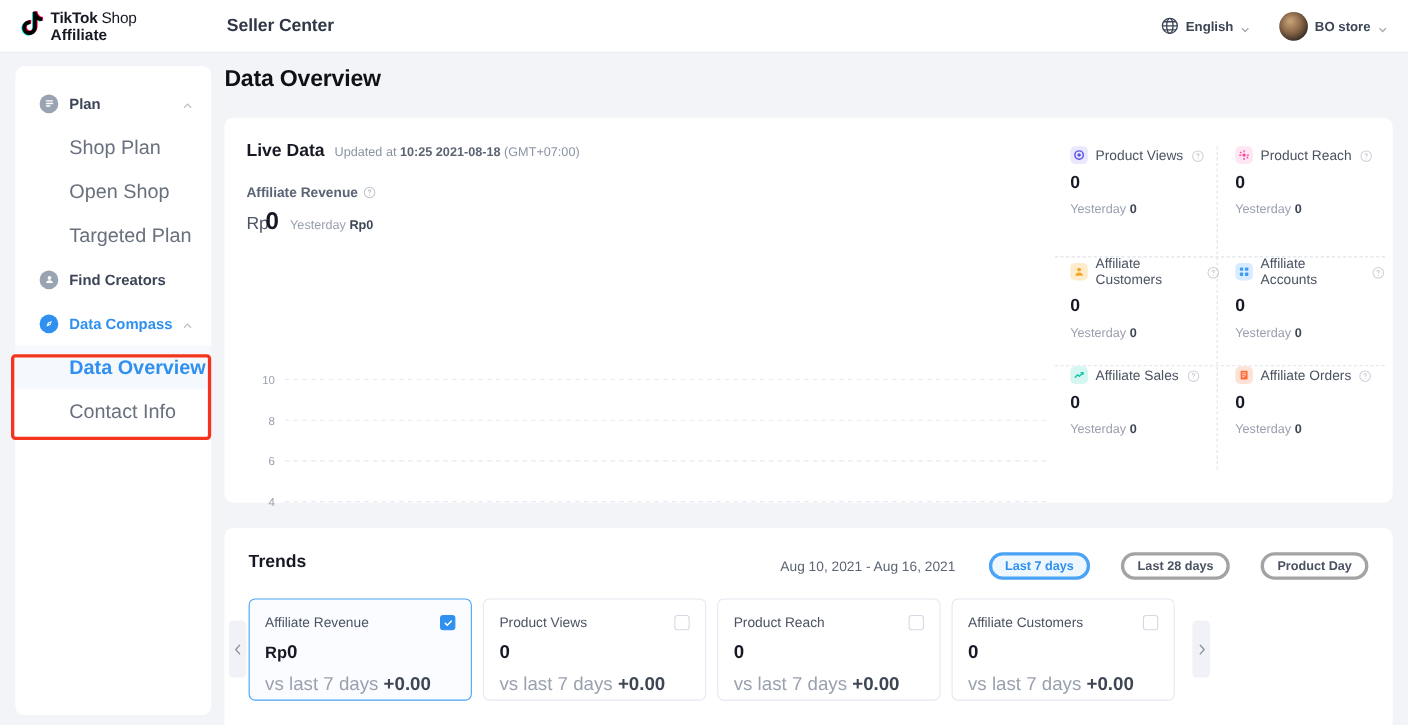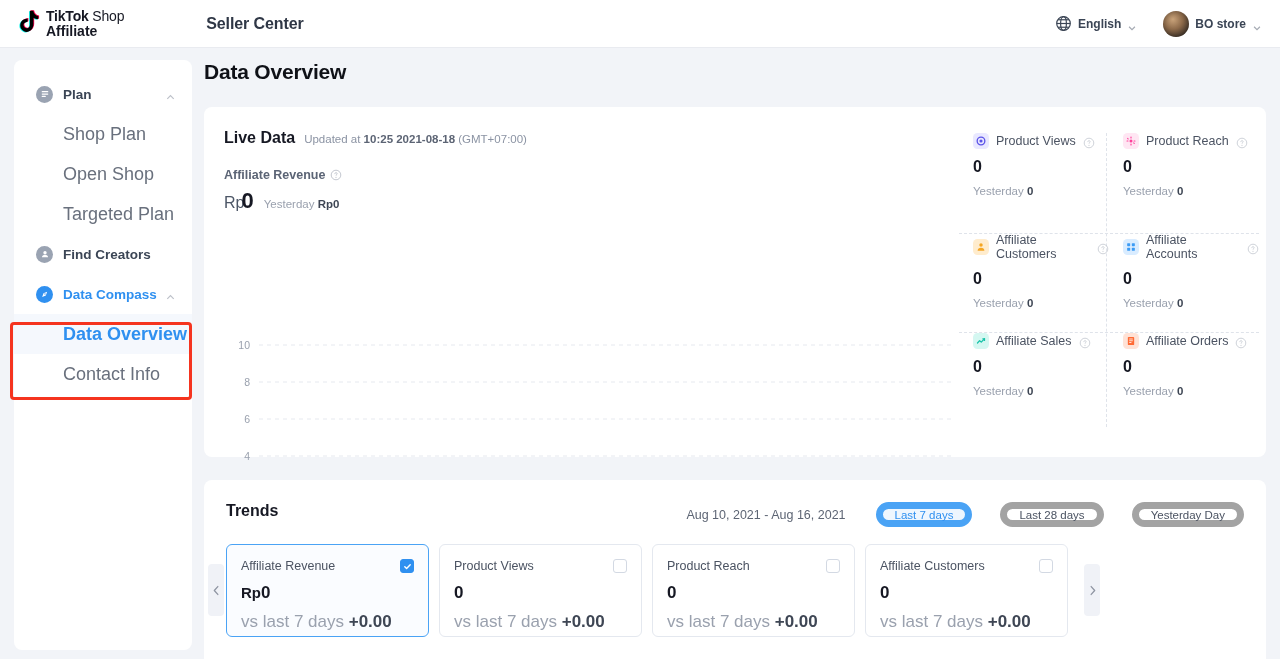--- a/index.html
+++ b/index.html
@@ -142,23 +142,23 @@
   .mrow-sep { position: absolute; left: 0; right: 0; border-top: 1px dashed #dfe3ea; }
 
   
   .card-trends { height: 190px; padding: 22px 0 0 0; overflow: hidden; }
   .trend-head { display: flex; align-items: flex-start; padding: 0 22px 0 22px; }
   .trend-title { font-size: 16px; font-weight: 700; color: #161823; }
   .trend-ctrls { margin-left: auto; display: flex; align-items: center; gap: 28px; }
   .date-range { font-size: 12.5px; color: #5d6574; margin-right: 2px; }
   .pill {
     height: 25px; padding: 0 12px; border-radius: 13px;
-    border: 7px solid #a3a3a3; background: #fff;
+    border: 3px solid #a3a3a3; background: #fff;
     font-size: 11.5px; color: #4b5362;
-    display: flex; align-items: center; cursor: pointer;
+    display: flex; align-items: center; cursor: pointer; font-weight: bold;
   }
   .pill.sel { border-color: #4aa3f5; background: #eef6fe; color: #2f90f0; }
 
   .trend-strip {
     margin-top: 17px; padding: 0 22px; display: flex; gap: 10px;
     position: relative;
   }
   .tcard {
     width: 203px; height: 93px; flex: none;
     border: 1px solid #e4e8ef; border-radius: 6px;
@@ -512,21 +512,21 @@
       <span class="trend-title">Trends</span>
       <div class="trend-ctrls">
         <span class="date-range">Aug 10, 2021 - Aug 16, 2021</span>
         <div class="pill sel">
             <span>Last 7 days</span>
           </div>
         <div class="pill">
             <span>Last 28 days</span>
           </div>
         <div class="pill">
-            <span>Yesterday Day</span>
+            <span>Product Day</span>
           </div>
       </div>
     </div>
 
     <div class="trend-strip">
 
       <div class="carousel-btn left">
         <svg width="7" height="11" viewBox="0 0 8 12" fill="none" stroke="#5b6475" stroke-width="1.5" stroke-linecap="round" stroke-linejoin="round">
             <path d="M5.5 1.5 1.5 6l4 4.5"></path>
           </svg>

